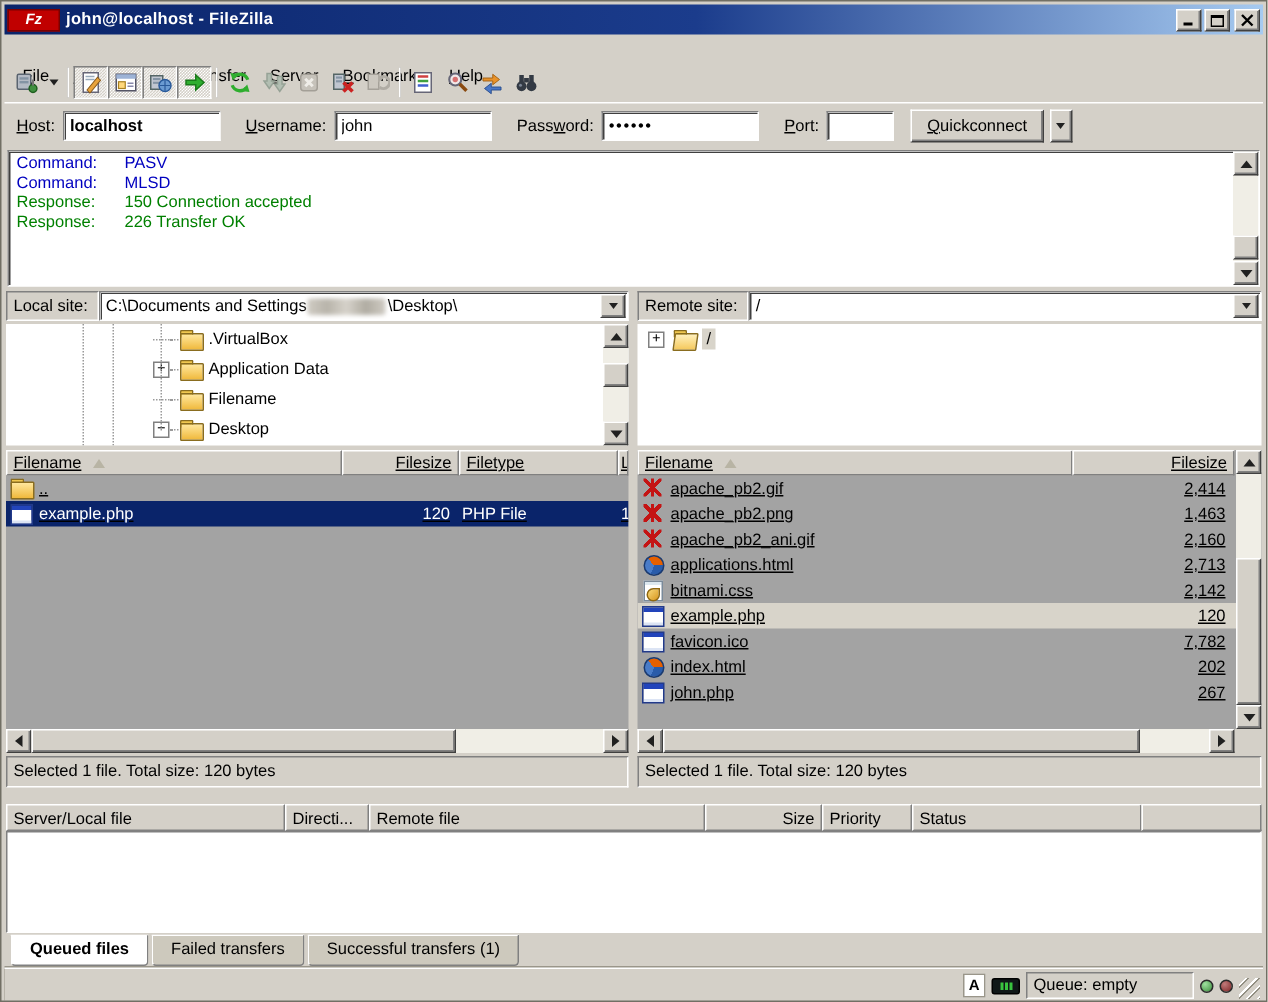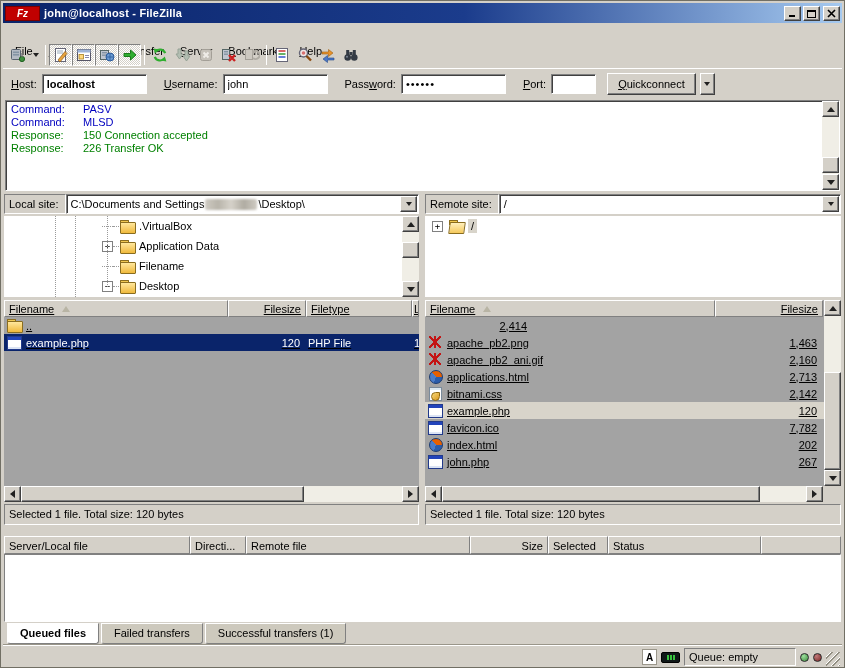--- a/index.html
+++ b/index.html
@@ -492,20 +492,24 @@
           <div class="hcell rc-name">
               <span>Filename</span>
               <span class="sort-asc"></span>
             </div>
           <div class="hcell rc-size right">
               <span>Filesize</span>
             </div>
         </div>
         <div class="list-body">
           <div class="frow">
+            <div class="cell rc-name">
+                <span class="ficon" data-icon="apache"></span>
+                <span>apache_pb2.gif</span>
+              </div>
             <div class="cell rc-size num">2,414</div>
           </div>
           <div class="frow">
             <div class="cell rc-name">
                 <span class="ficon" data-icon="apache"></span>
                 <span>apache_pb2.png</span>
               </div>
             <div class="cell rc-size num">1,463</div>
           </div>
           <div class="frow">
@@ -590,21 +594,21 @@
     <div class="hcell qc1">
         <span>Directi...</span>
       </div>
     <div class="hcell qc2">
         <span>Remote file</span>
       </div>
     <div class="hcell qc3 right">
         <span>Size</span>
       </div>
     <div class="hcell qc4">
-        <span>Selected</span>
+        <span>Priority</span>
       </div>
     <div class="hcell qc5">
         <span>Status</span>
       </div>
     <div class="hcell qc6"></div>
   </div>
   <div class="queue-body"></div>
 
   <div class="tabstrip">
     <div class="tab active">Queued files</div>

